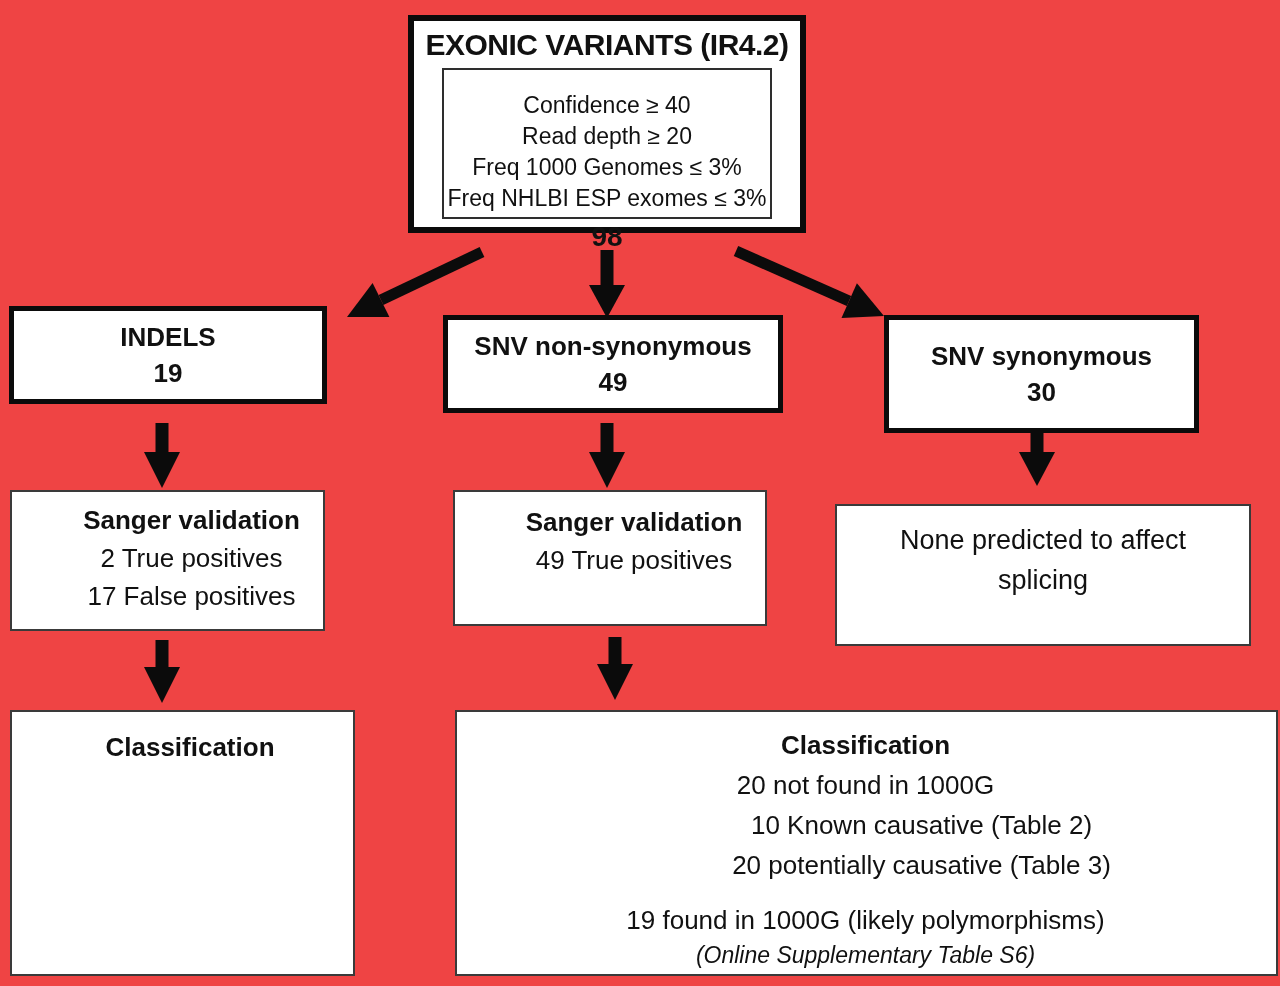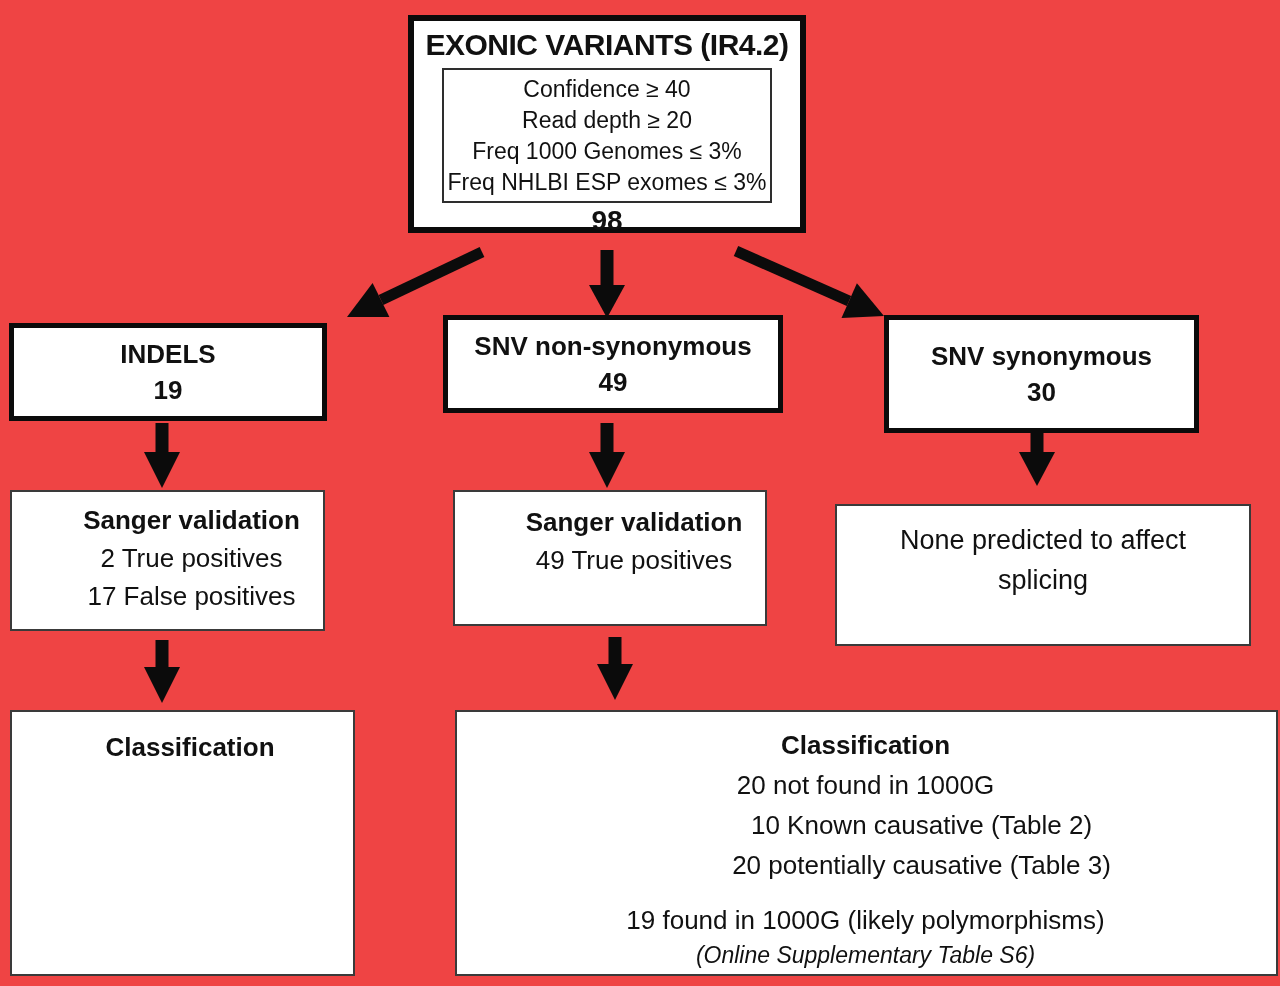--- a/index.html
+++ b/index.html
@@ -19,31 +19,31 @@
   .border-heavy { border: 6px solid #0b0b0b; }
   .border-thick { border: 5px solid #0b0b0b; }
   .border-thin  { border: 2px solid #3a3a3a; padding-left: 48px; }
 
   
   .top-box { left: 408px; top: 15px; width: 398px; height: 218px; text-align: center; }
   .top-title { font-size: 30px; font-weight: bold; letter-spacing: -0.5px; padding-top: 7px; }
   .criteria-box {
     width: 330px; margin: 6px auto 0 auto;
     border: 2px solid #2e2e2e;
-    padding: 4px 2px 3px 2px;
+    padding: 20px 2px 3px 2px;
     font-size: 23px; line-height: 31px;
   }
   .top-count { font-size: 28px; font-weight: bold; margin-top: 2px; }
 
   
   .branch {
     display: flex; flex-direction: column; justify-content: center; align-items: center;
     text-align: center; font-size: 26px; font-weight: bold; line-height: 36px;
   }
-  .branch-indels { left: 9px;   top: 323px; width: 318px; height: 98px; }
+  .branch-indels { left: 9px;   top: 306px; width: 318px; height: 98px; }
   .branch-nonsyn { left: 443px; top: 315px; width: 340px; height: 98px; }
   .branch-syn    { left: 884px; top: 315px; width: 315px; height: 118px; }
 
   
   .val { text-align: center; font-size: 26px; line-height: 38px; }
   .val-indels { left: 10px;  top: 490px; width: 315px; height: 141px; padding-top: 9px; }
   .val-nonsyn { left: 453px; top: 490px; width: 314px; height: 136px; padding-top: 11px; }
   .val-syn    { left: 835px; top: 504px; width: 416px; height: 142px; padding: 14px 26px 0 26px; font-size: 27px; line-height: 40px; }
   .val-title { font-weight: bold; }
 

